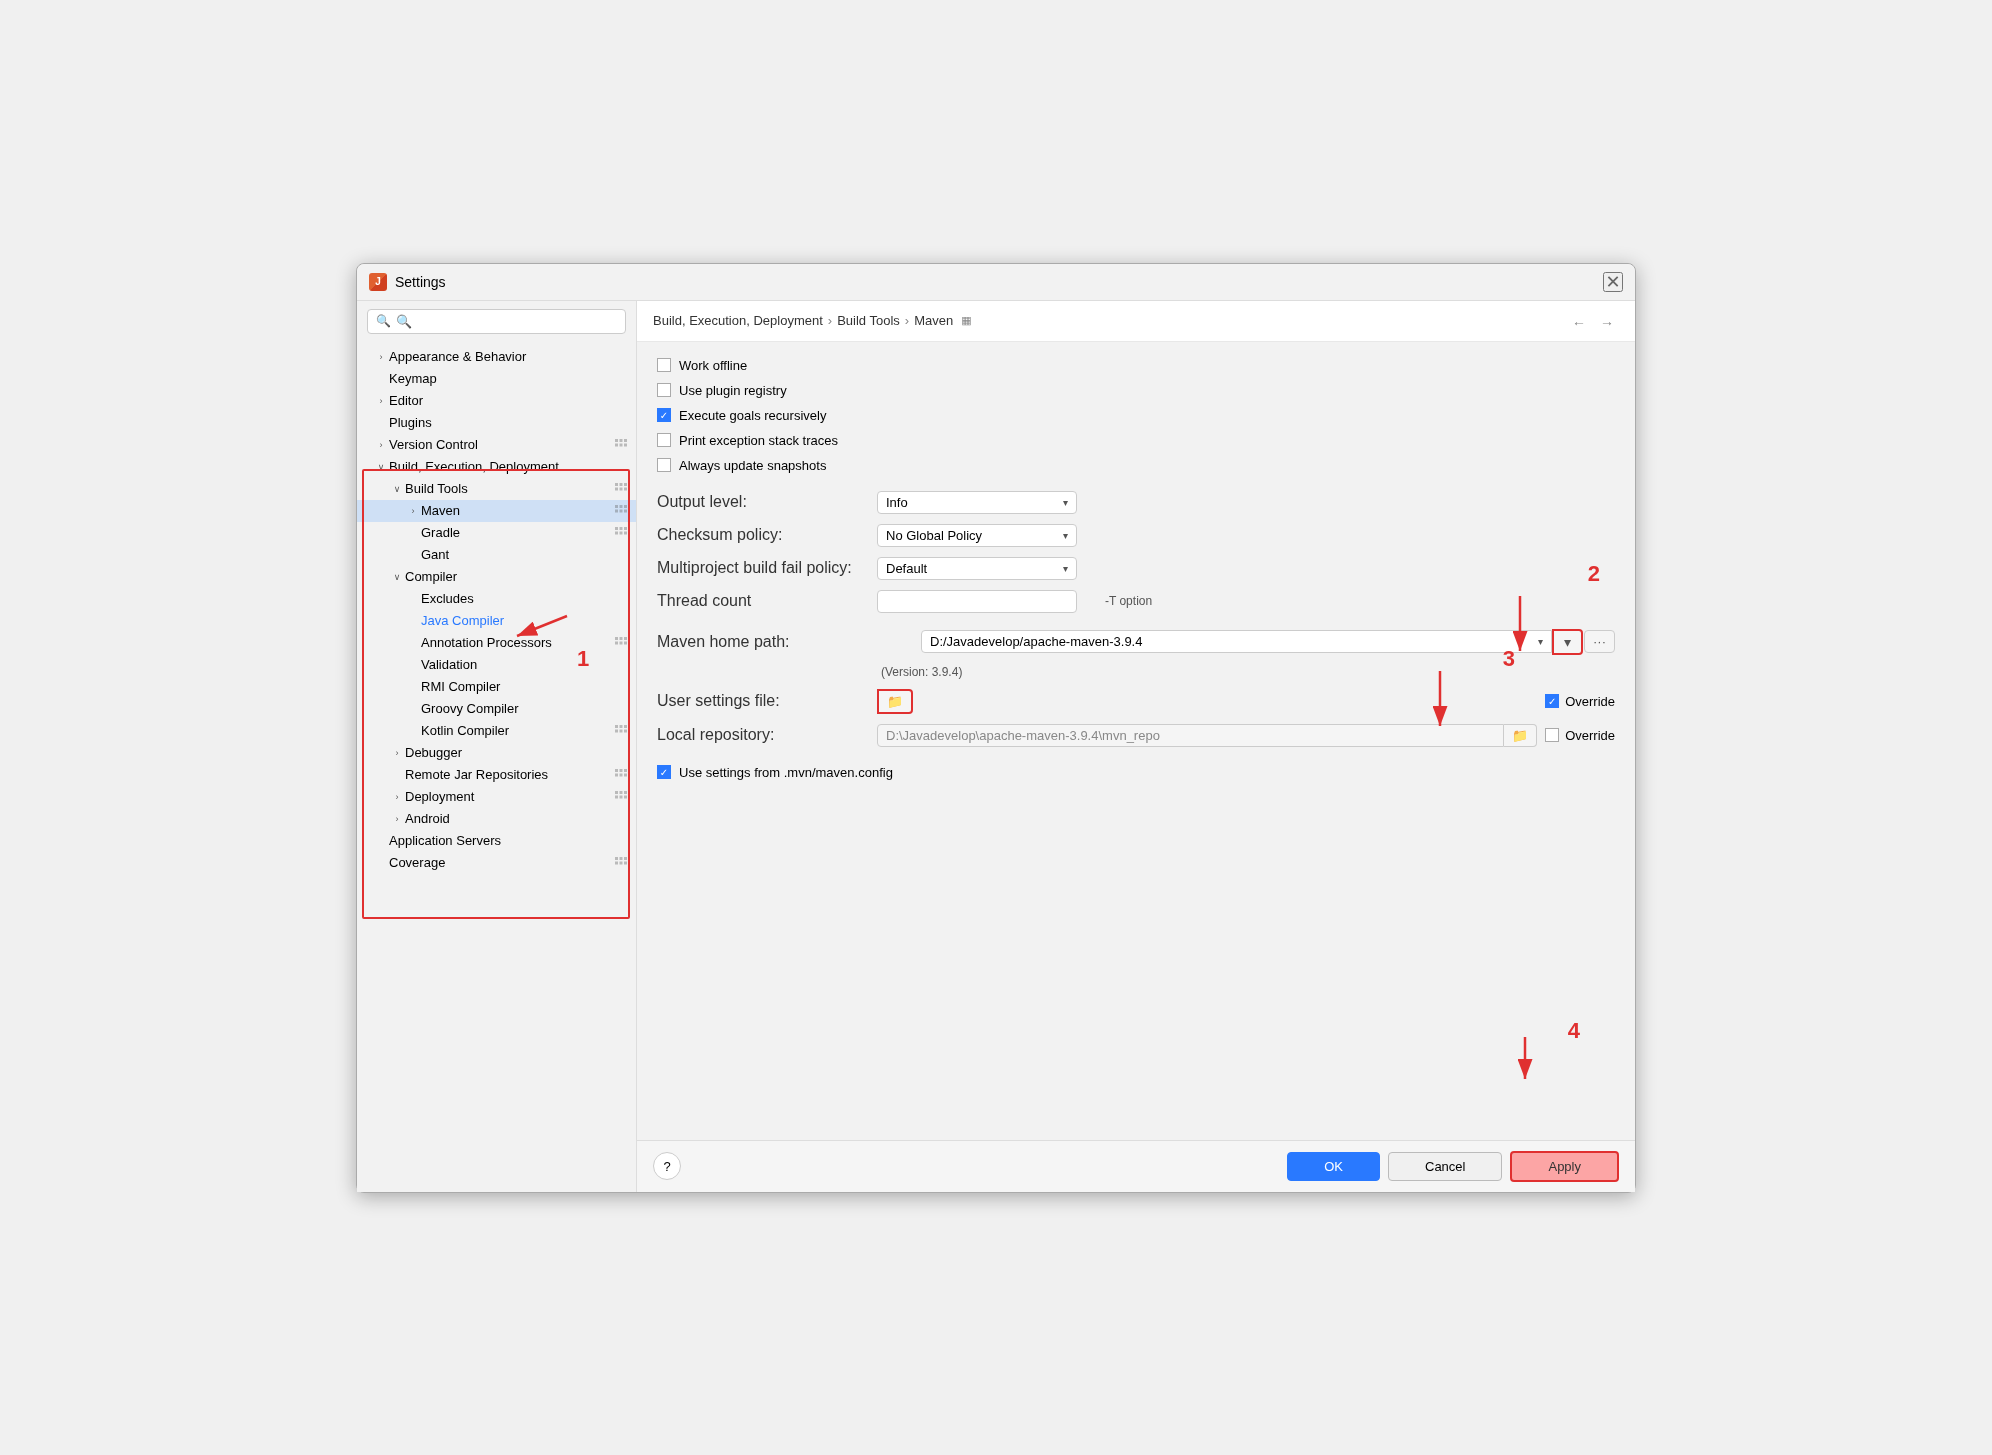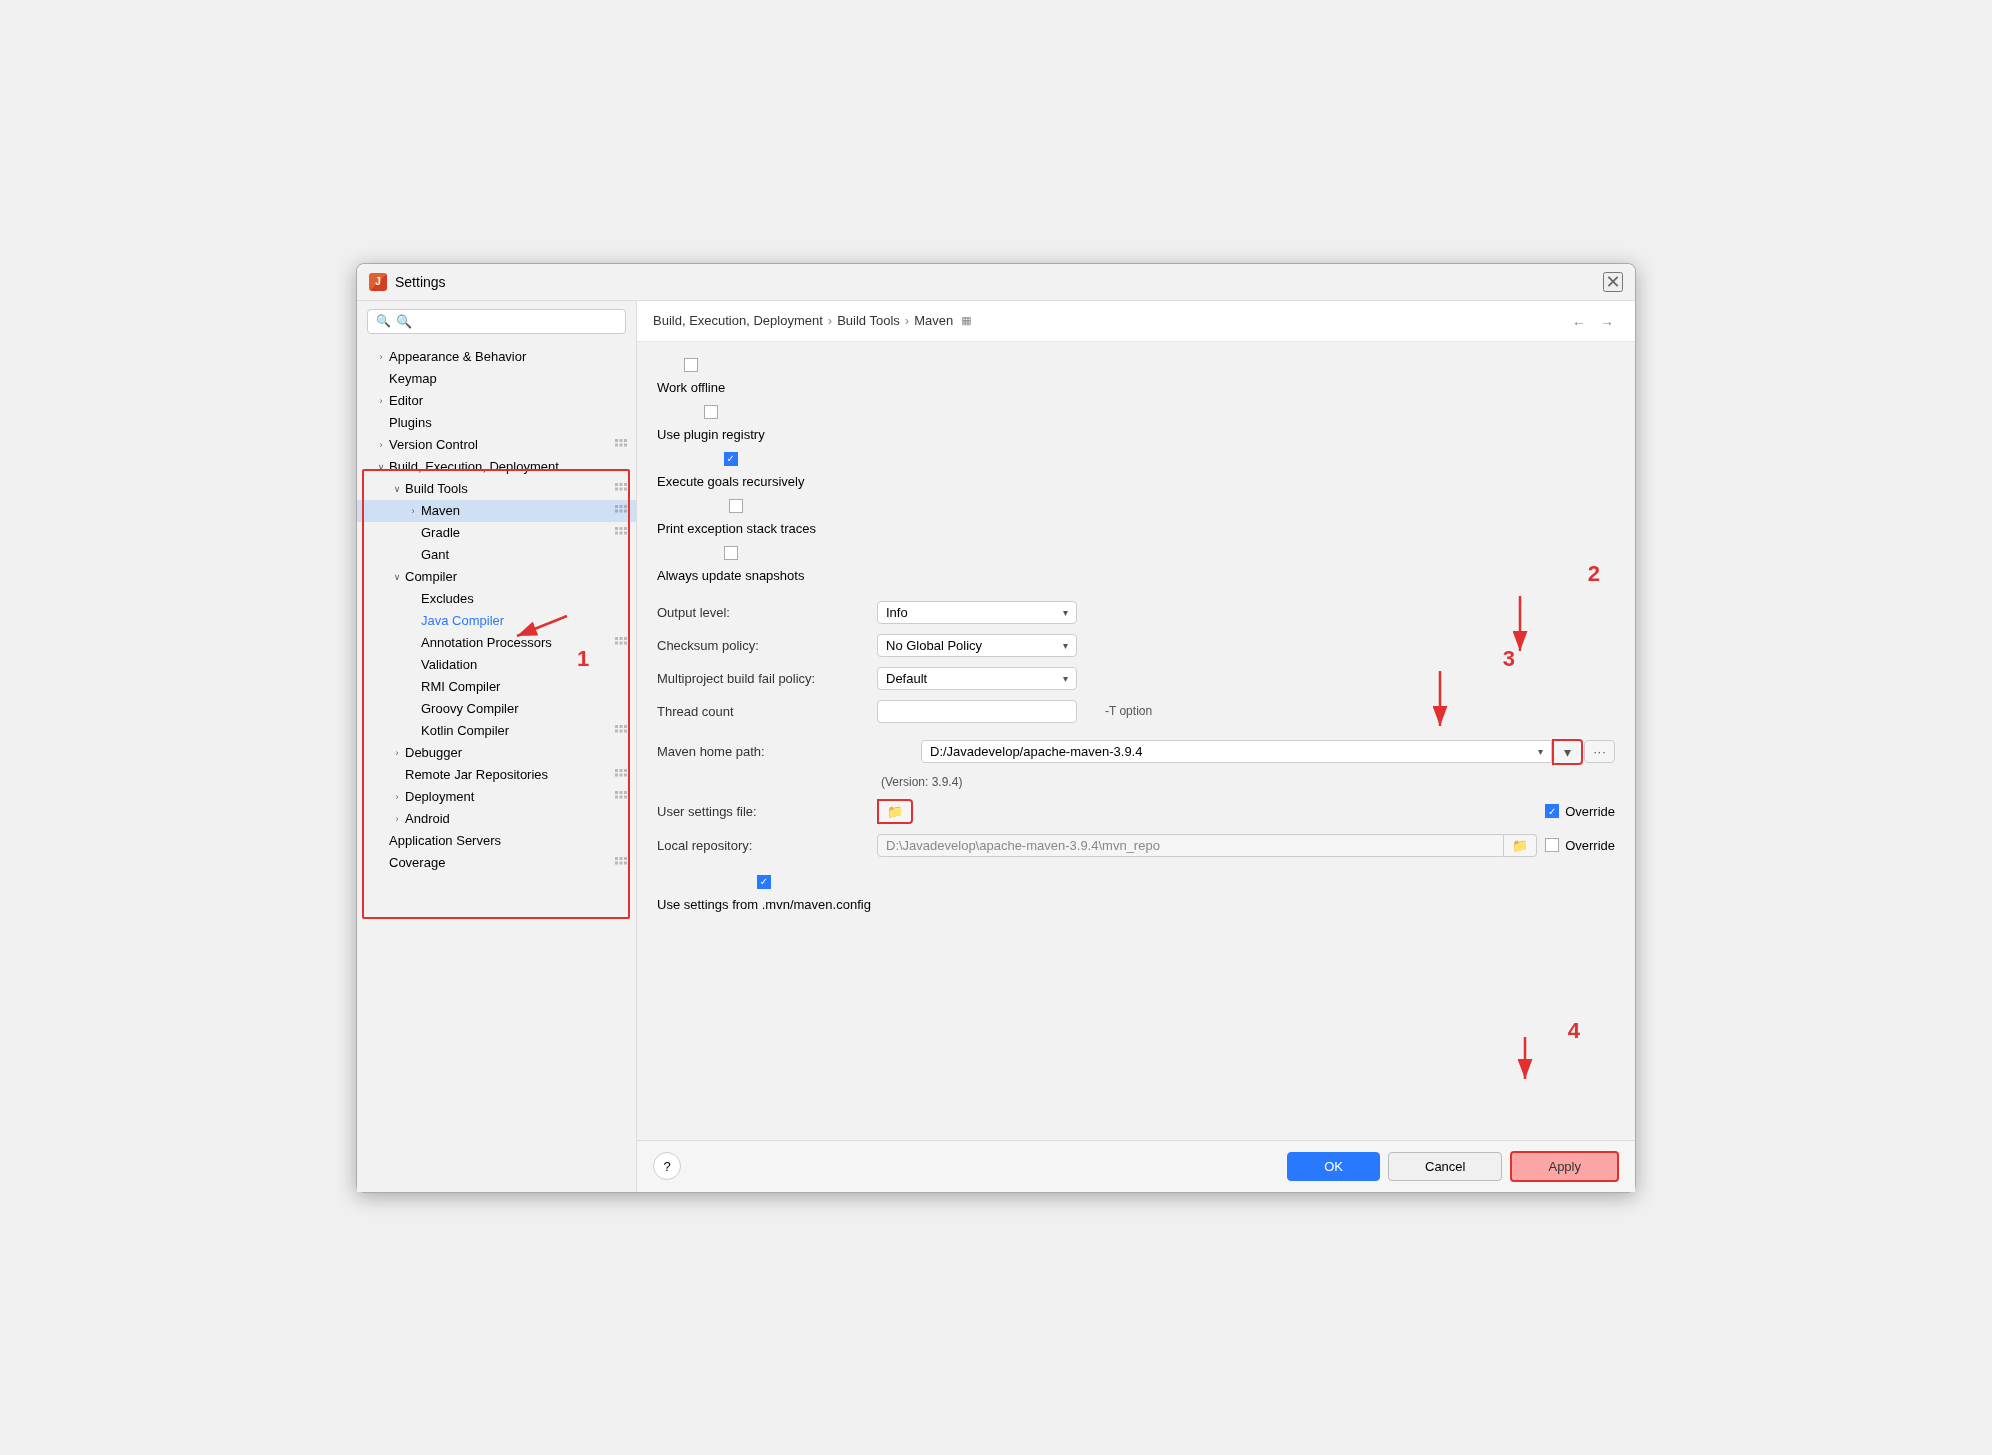--- a/index.html
+++ b/index.html
@@ -134,37 +134,36 @@
       display: flex;
       align-items: center;
       margin-bottom: 10px;
     }
     .checkbox-label {
       display: flex;
       align-items: center;
       gap: 8px;
       font-size: 13px;
       cursor: pointer;
-      flex-direction: column;
     }
     .checkbox {
       width: 14px; height: 14px;
       border: 1px solid #aaa;
       background: white;
       display: flex; align-items: center; justify-content: center;
       flex-shrink: 0;
     }
     .checkbox.checked { background: #2979ff; border-color: #2979ff; color: white; font-size: 10px; }
     .label-row {
       display: flex;
       align-items: center;
       margin-bottom: 10px;
     }
     .field-label {
-      font-size: 13px;
+      font-size: 16px;
       color: #333;
       min-width: 220px;
     }
     .dropdown-control {
       display: flex;
       align-items: center;
       border: 1px solid #ccc;
       border-radius: 4px;
       background: white;
       padding: 3px 8px;

